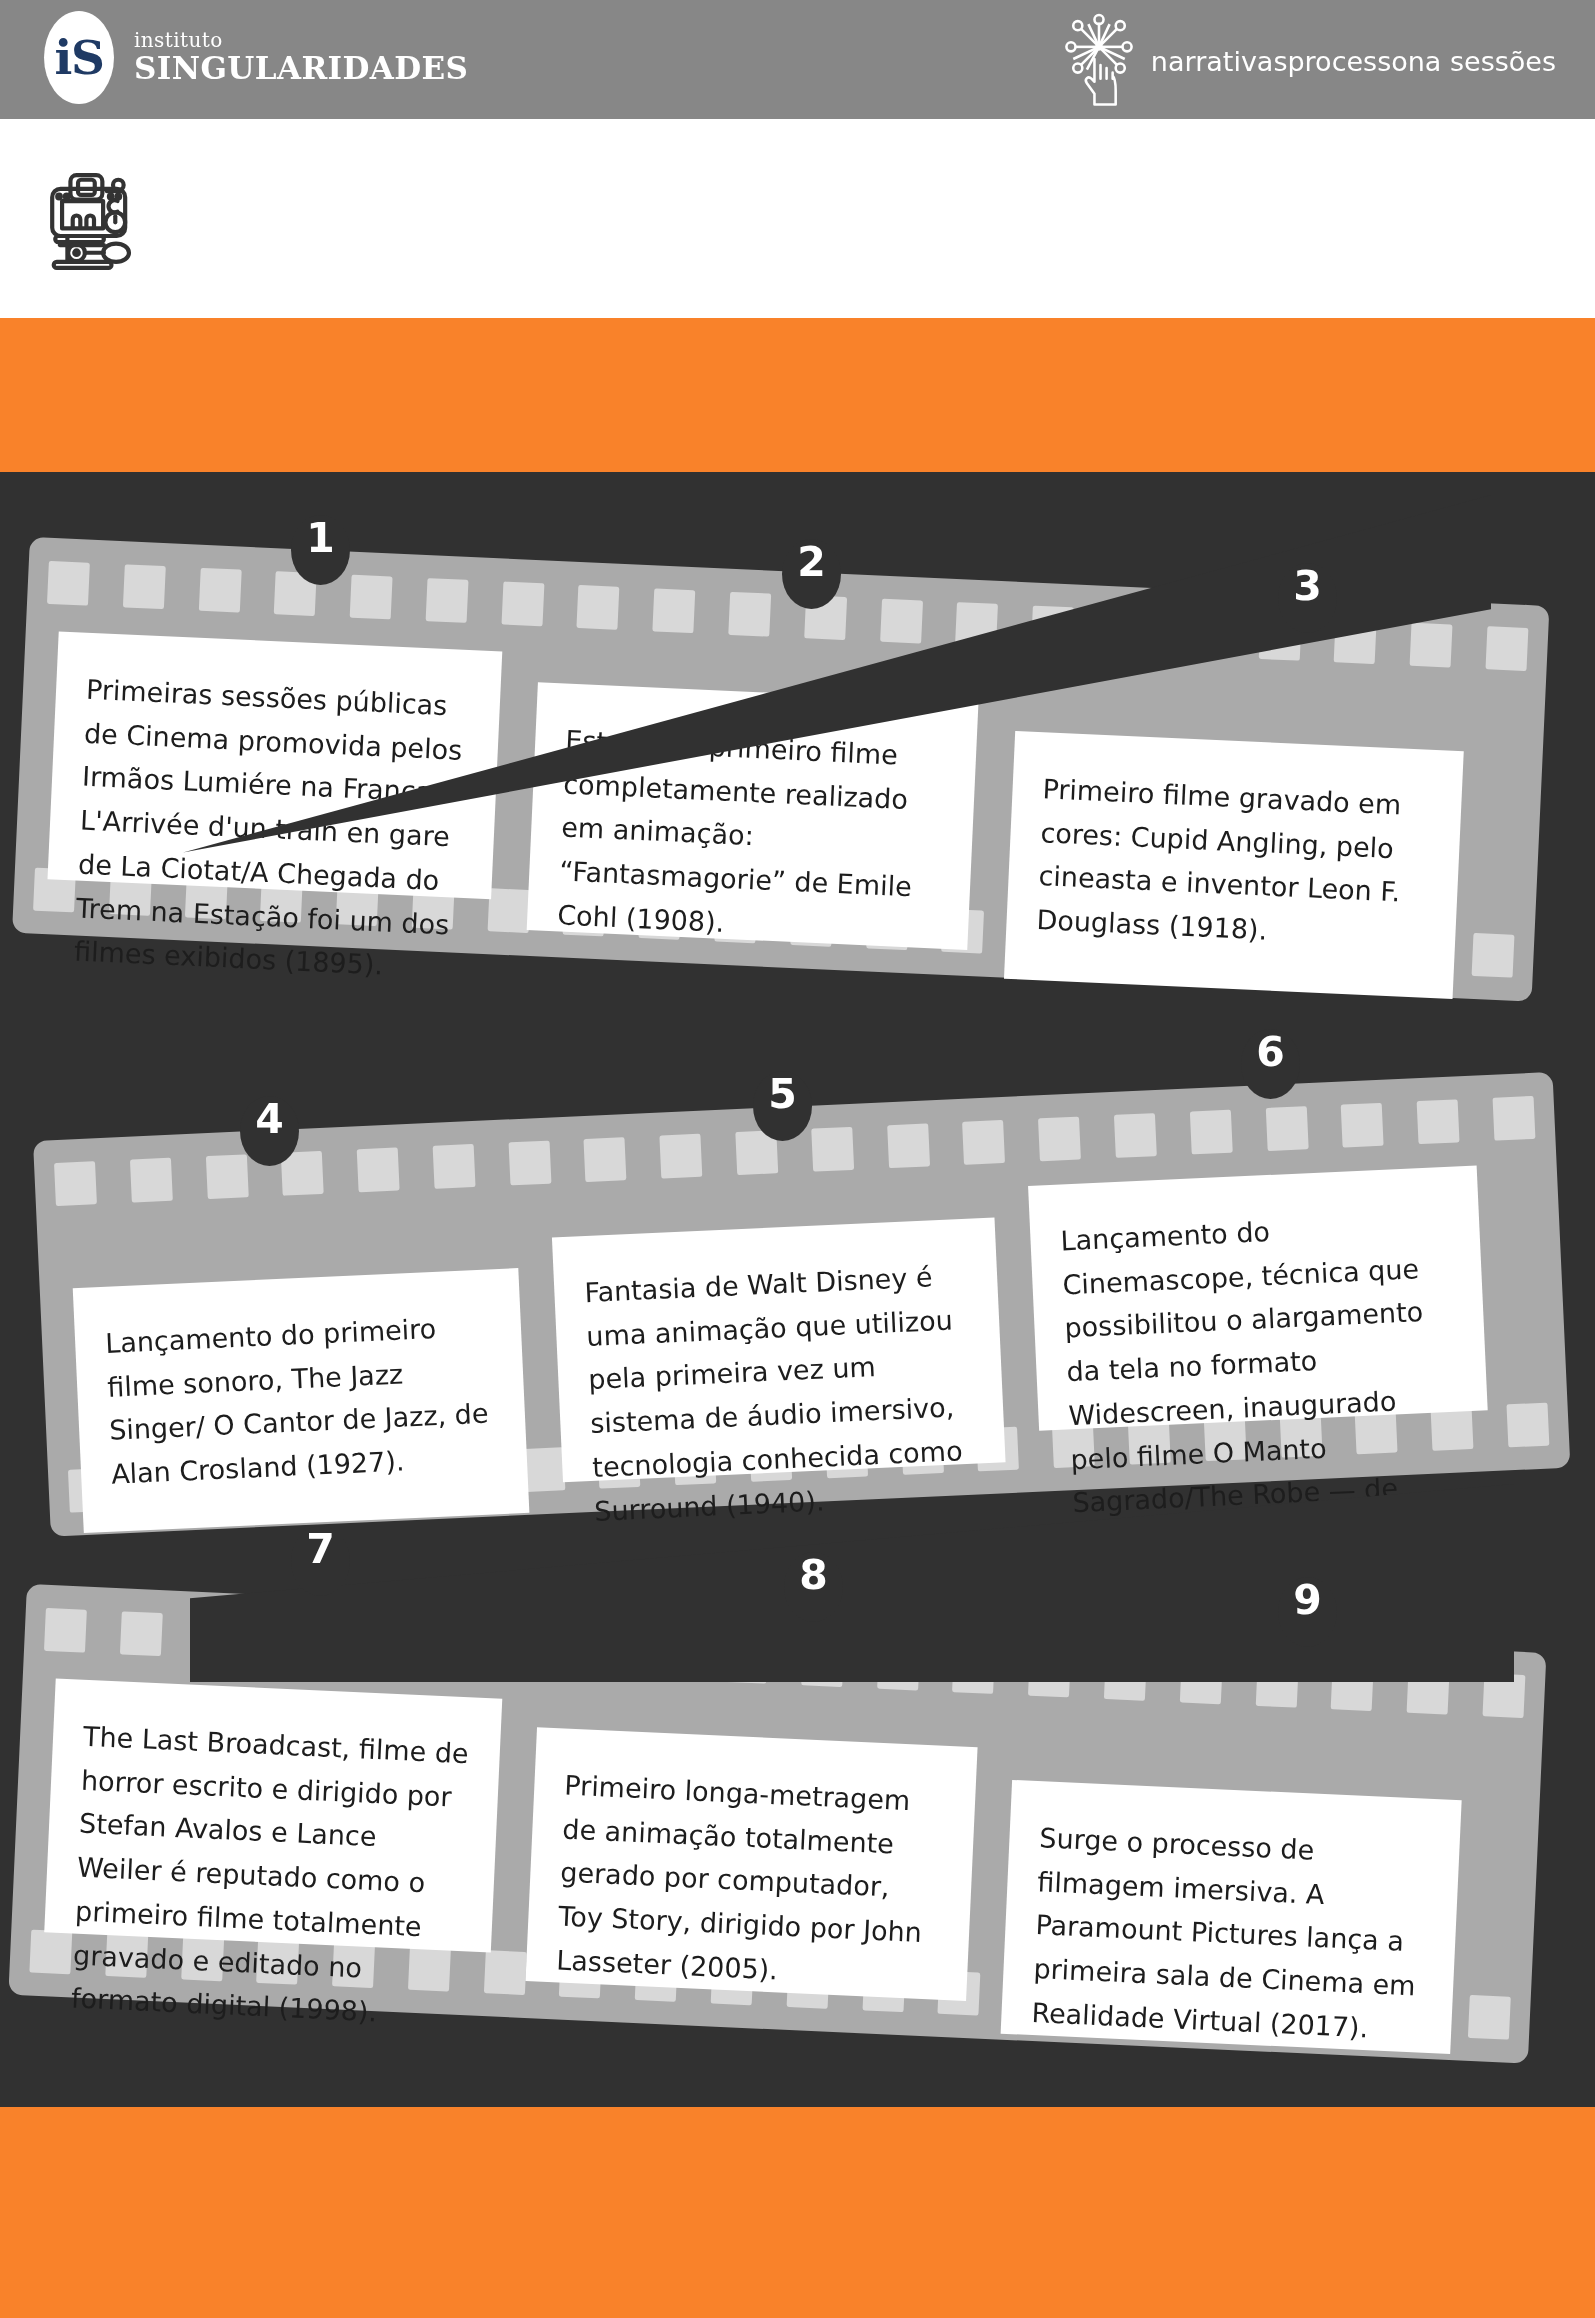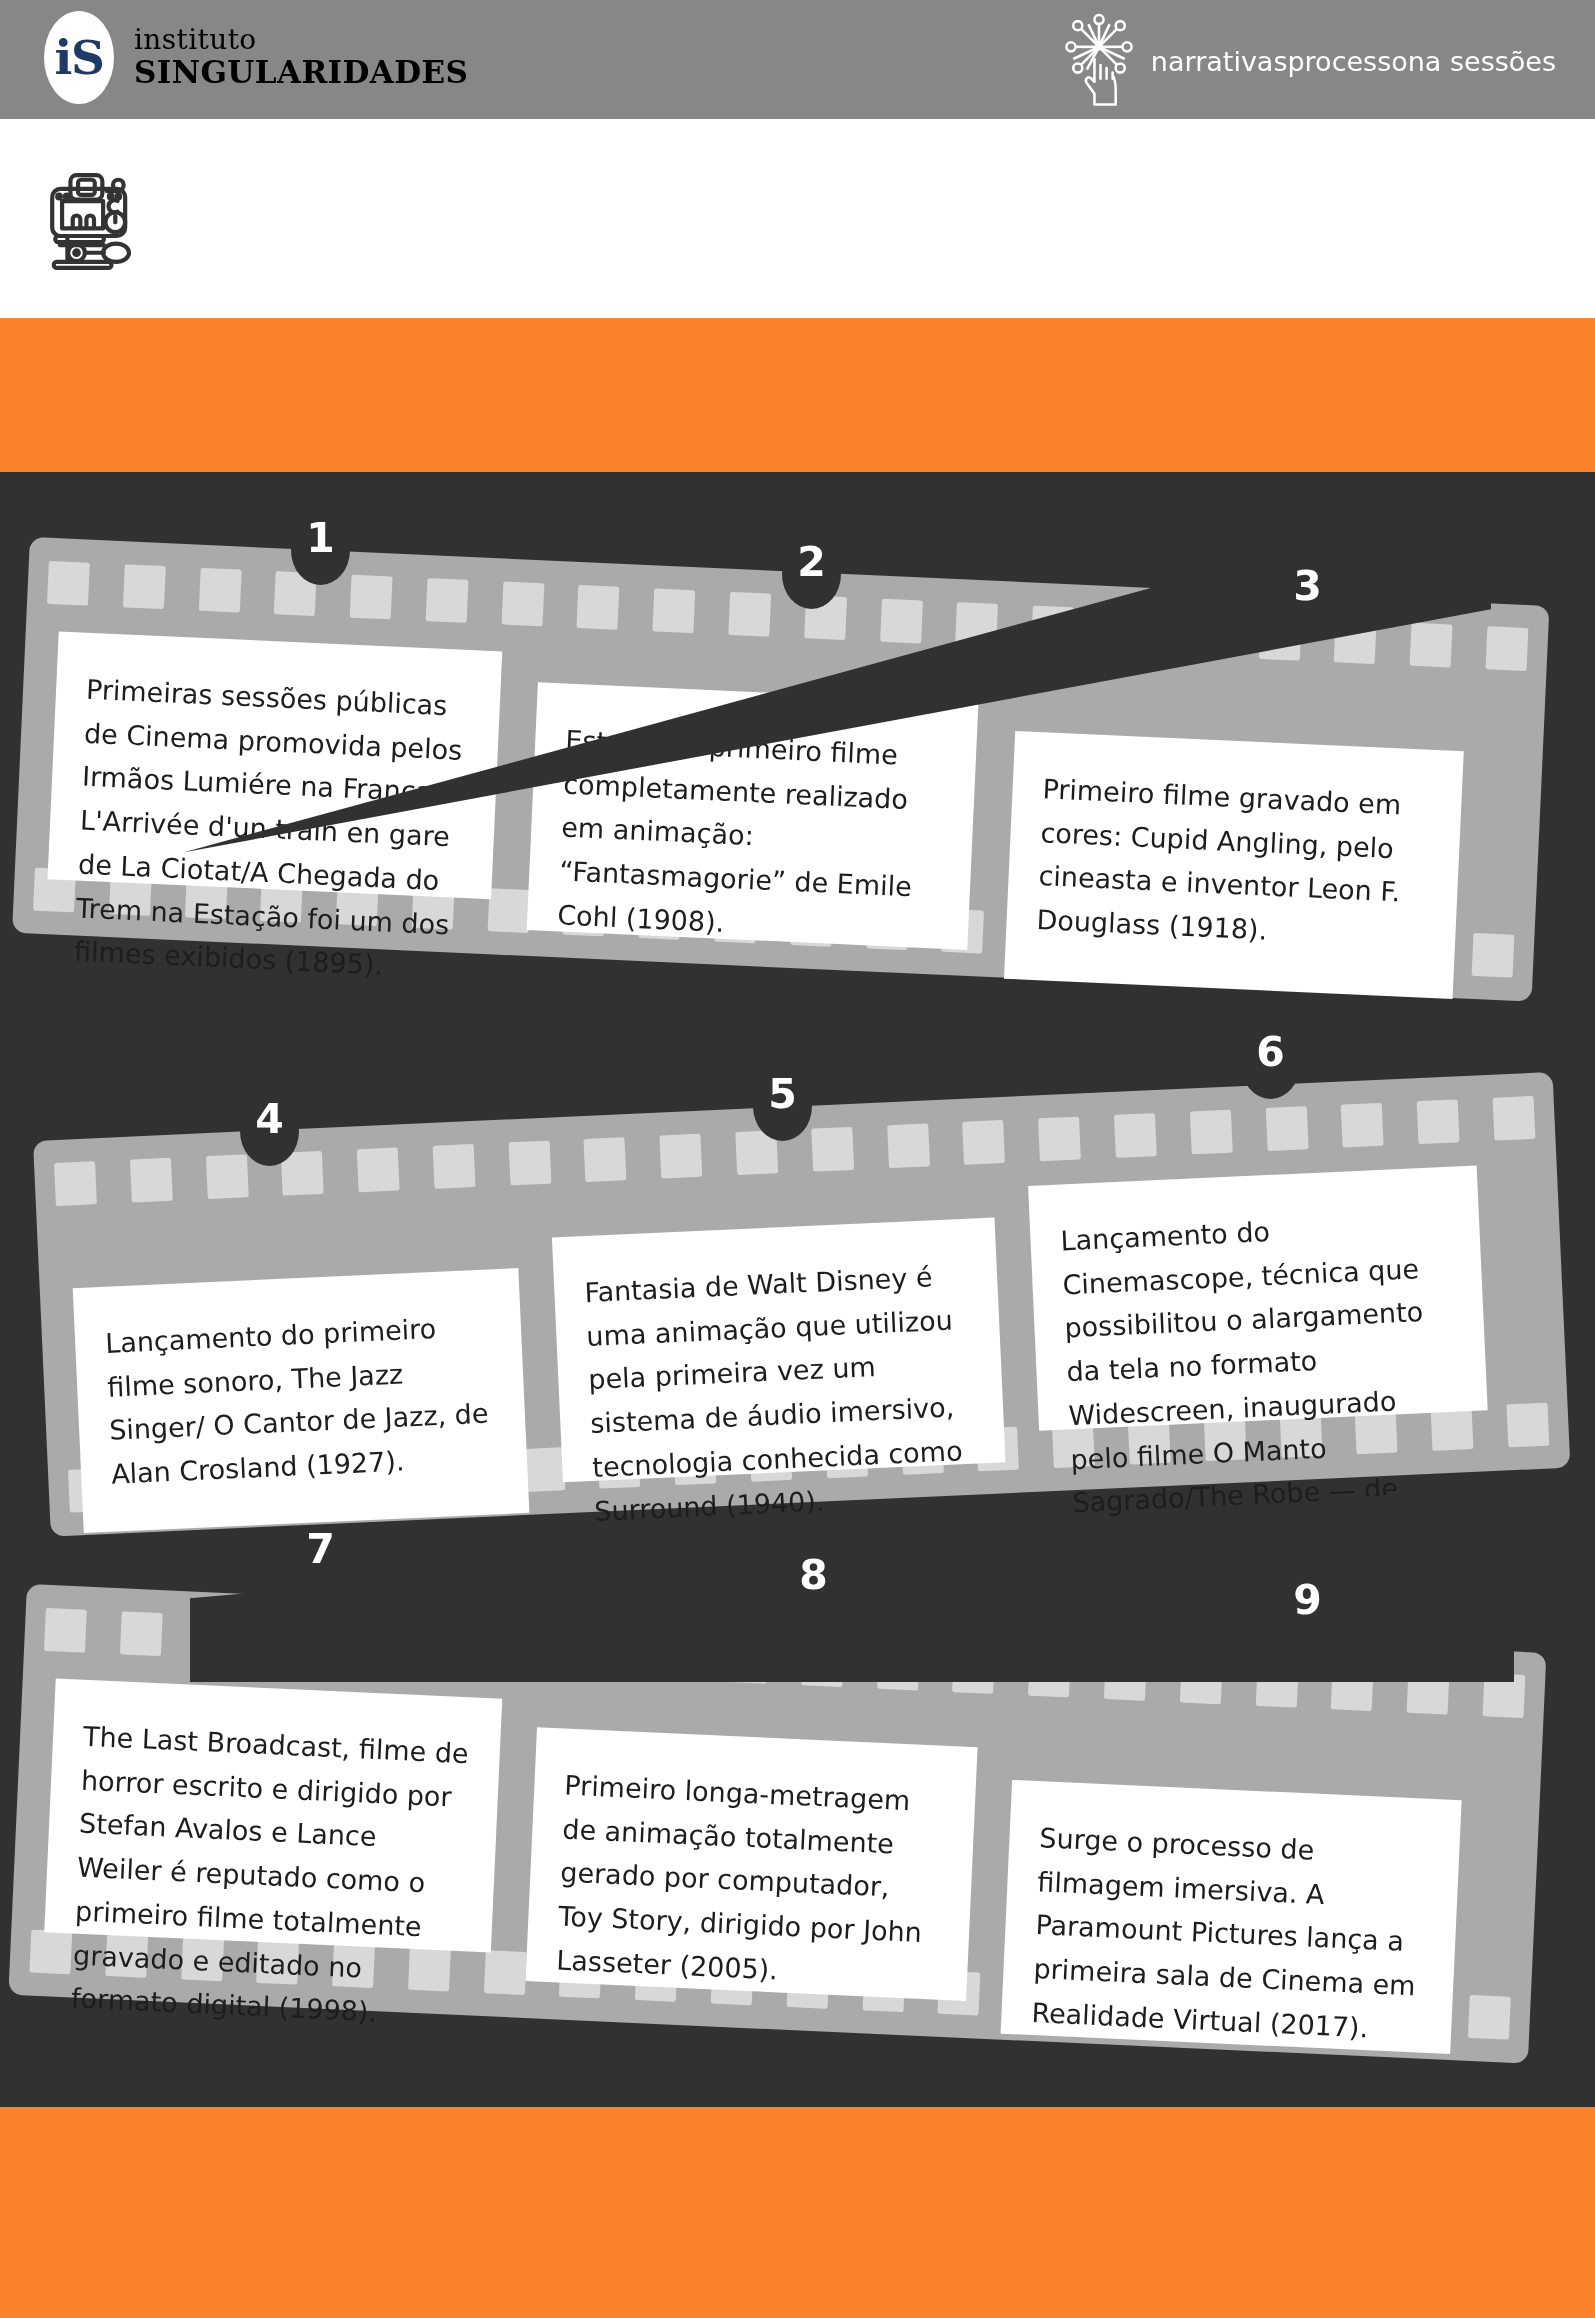--- a/index.html
+++ b/index.html
@@ -21,25 +21,25 @@
     display:flex;align-items:center;justify-content:center;
   }
   .logo-oval-text{
     font-family:"DejaVu Serif","Liberation Serif",serif;
     font-weight:bold;font-size:47px;color:#1f3a64;letter-spacing:-1.5px;
     line-height:1;
   }
   .logo-words{display:flex;flex-direction:column;line-height:1.0;}
   .logo-inst{
     font-family:"DejaVu Serif","Liberation Serif",serif;
-    font-size:28px;color:#000000;letter-spacing:0.4px;margin-bottom:3px;
+    font-size:20px;color:#ffffff;letter-spacing:0.4px;margin-bottom:3px;
   }
   .logo-sing{
     font-family:"DejaVu Serif","Liberation Serif",serif;
-    font-weight:bold;font-size:31px;color:#000000;letter-spacing:0.4px;
+    font-weight:bold;font-size:31px;color:#ffffff;letter-spacing:0.4px;
   }
 
   .logo-right{position:absolute;right:40px;top:12px;display:flex;align-items:center;gap:10.6px;}
   .nd-words{display:flex;flex-direction:row;line-height:1.08;
     font-size:27px;color:#ffffff;font-weight:400;}
 
   
   .titleband{
     position:absolute;left:0;top:119px;width:1596px;height:199px;
     background:#ffffff;display:flex;align-items:center;

